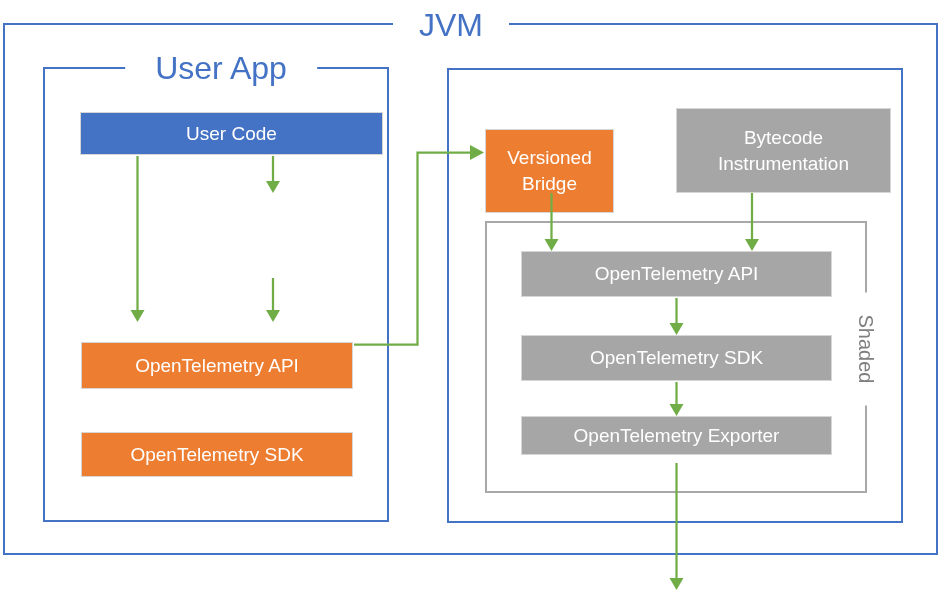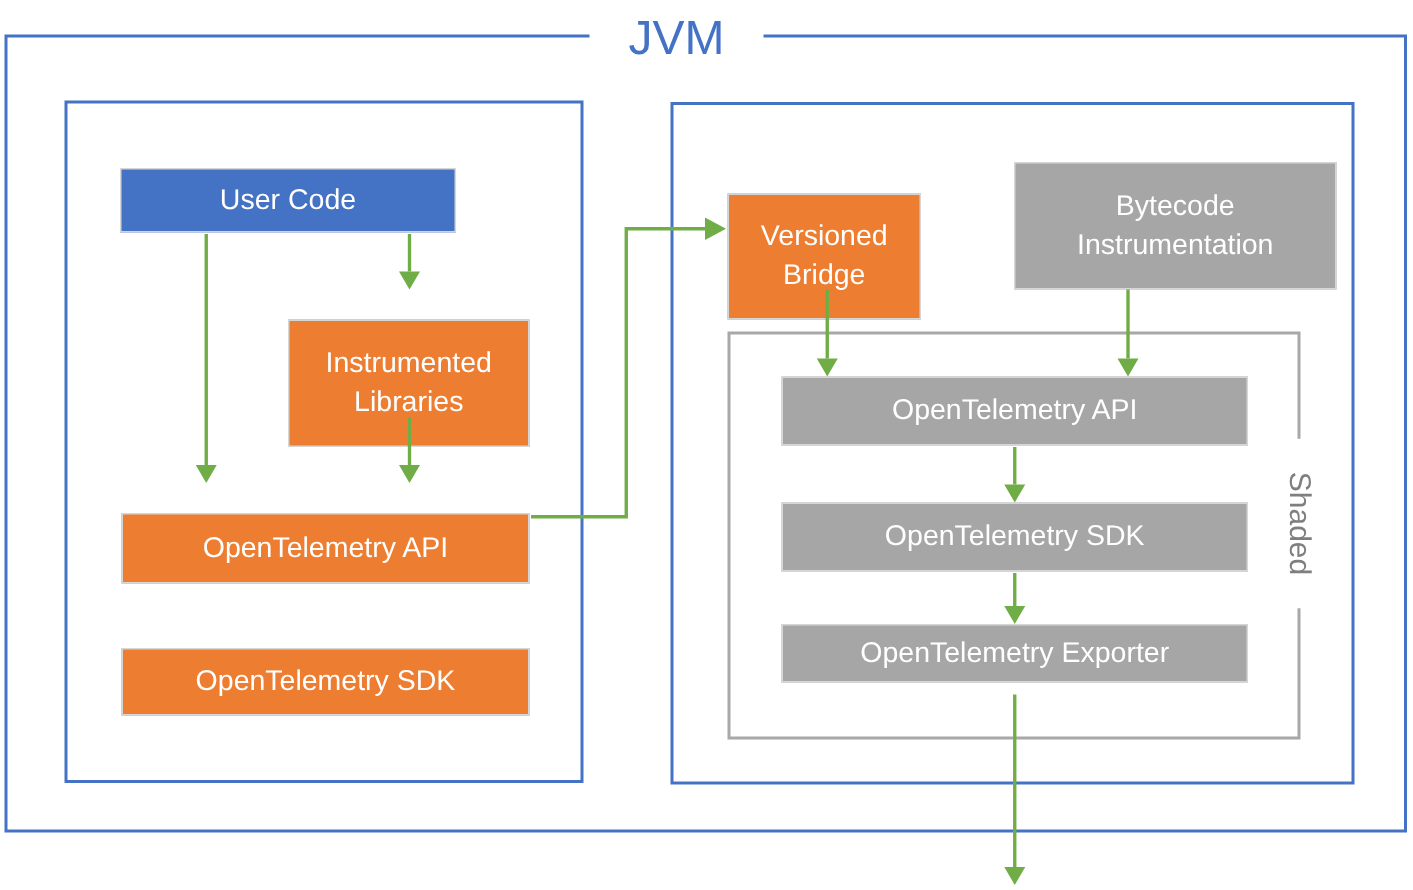--- a/index.html
+++ b/index.html
@@ -64,21 +64,21 @@
     text-align:center;
     color:#ffffff;
     font-size:19px;
     line-height:26px;
     border:1.5px solid #d6d6d6;
     z-index:2;
   }
   .blue{background:#4472C4;}
   .orange{background:#ED7D31;margin-top:20px;}
   .gray{background:#A6A6A6;}
-  .box-user-code{left:80px;top:112px;width:224px;height:43px;}
+  .box-user-code{left:80px;top:112px;width:303px;height:43px;}
   .box-instr-lib{left:192px;top:193px;width:161px;height:85px;}
   .box-api-app{left:81px;top:322px;width:272px;height:47px;}
   .box-sdk-app{left:81px;top:412px;width:272px;height:45px;}
   .box-bridge{left:485px;top:109px;width:129px;height:84px;}
   .box-bytecode{left:652px;top:108px;width:215px;height:85px;margin-left:24px;}
   .box-api-agent{left:521px;top:251px;width:311px;height:46px;}
   .box-sdk-agent{left:521px;top:335px;width:311px;height:46px;}
   .box-exporter{left:521px;top:416px;width:311px;height:39px;}
   
   #arrows{
@@ -94,24 +94,24 @@
 <body>
 
 <div id="stage">
 
   <div class="group-box jvm-box"></div>
   <div class="group-box user-app-box"></div>
   <div class="group-box agent-box"></div>
   <div class="shaded-box"></div>
 
   <div class="group-title jvm-title">JVM</div>
+  <div class="group-title user-app-title">User App</div>
   <div class="shaded-title">Shaded</div>
 
   <div class="node blue box-user-code">User Code</div>
-  <div class="node orange box-instr-lib">Instrumented Libraries</div>
   <div class="node orange box-api-app">OpenTelemetry API</div>
   <div class="node orange box-sdk-app">OpenTelemetry SDK</div>
 
   <div class="node orange box-bridge">Versioned Bridge</div>
   <div class="node gray box-bytecode">Bytecode Instrumentation</div>
   <div class="node gray box-api-agent">OpenTelemetry API</div>
   <div class="node gray box-sdk-agent">OpenTelemetry SDK</div>
   <div class="node gray box-exporter">OpenTelemetry Exporter</div>
 
   <svg id="arrows" viewBox="0 0 942 593" xmlns="http://www.w3.org/2000/svg">

